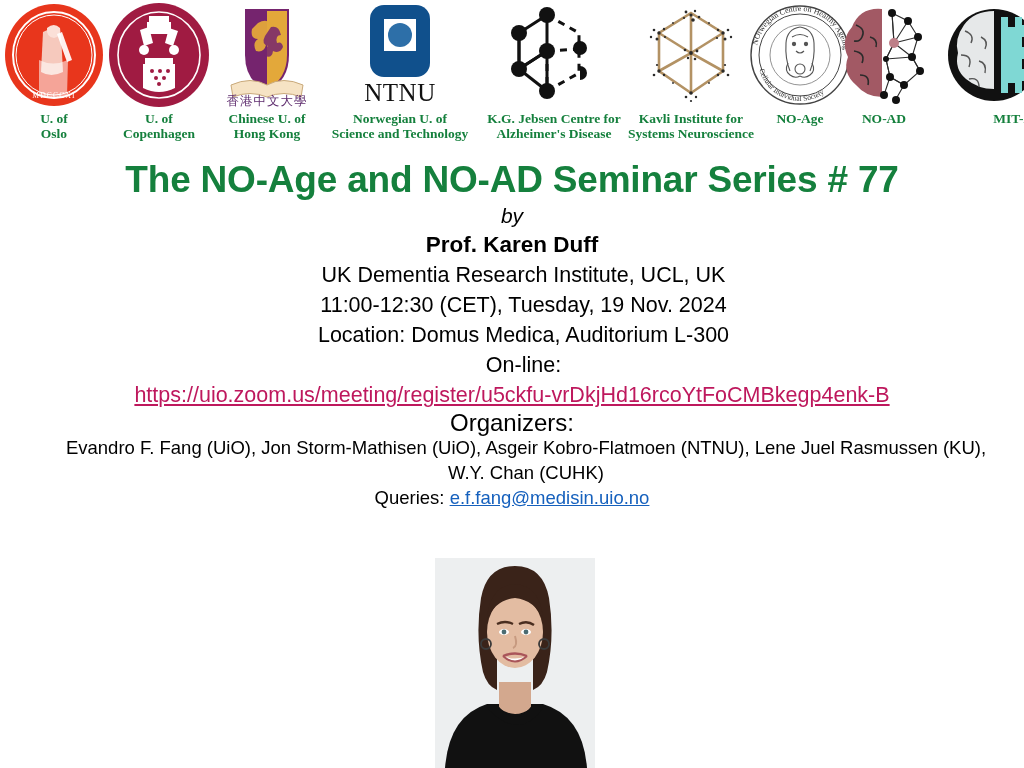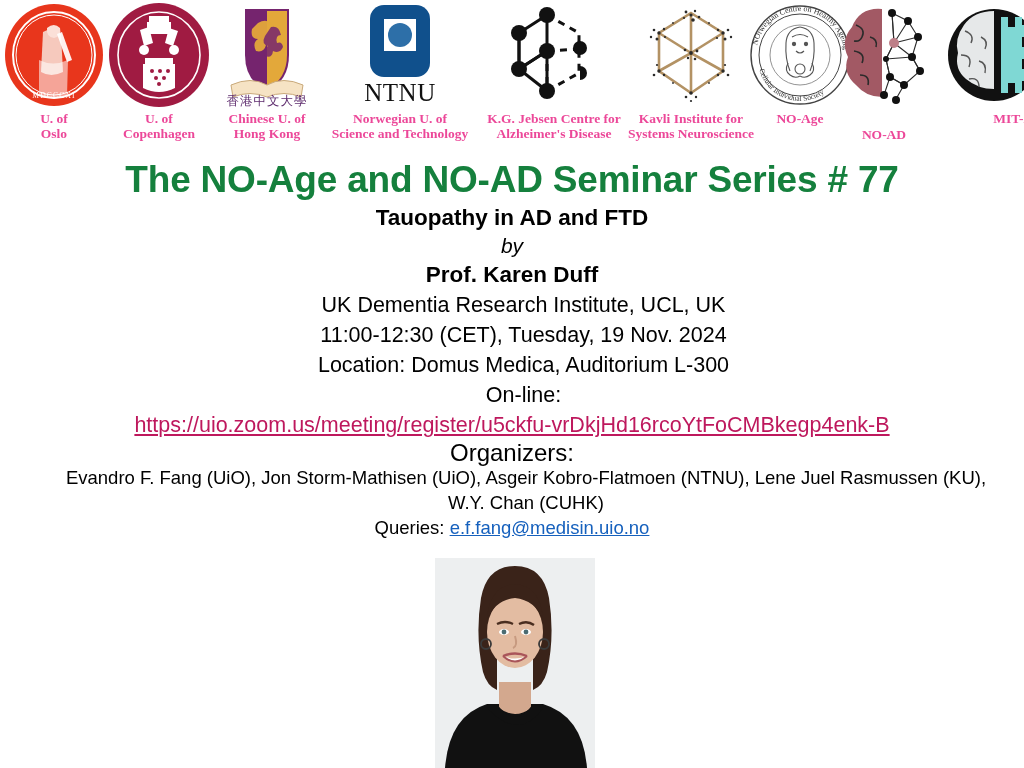--- a/index.html
+++ b/index.html
@@ -38,21 +38,21 @@
     display: flex;
     align-items: center;
     justify-content: center;
   }
   .logo-caption {
     font-family: "Liberation Serif", serif;
     font-weight: bold;
     font-size: 13.5px;
     line-height: 14.5px;
     text-align: center;
-    color: #ec4899;
+    color: #15803d;
     white-space: pre-line;
     margin-top: 2px;
   }
 
   
   #title-block {
     position: absolute;
     left: 0;
     top: 158px;
     width: 1024px;
@@ -313,21 +313,21 @@
           <path d="M48 48 q4 4 8 0"></path>
           <path d="M40 60 q-4 8 2 12 q5 4 10 1"></path>
           <path d="M64 60 q4 8 -2 12 q-5 4 -10 1"></path>
           <circle cx="52" cy="66" r="5"></circle>
         </g>
       </svg>
     </div>
     <div class="logo-caption">NO-Age</div>
   </div>
 
-  <div class="logo-cell" style="left:844px;width:80px;gap:16px;">
+  <div class="logo-cell" style="left:844px;width:80px;">
     <div class="logo-art">
       <svg width="100" height="104" viewBox="0 0 100 104">
         <path d="M48 6 q-22 -2 -30 18 q-12 14 -4 30 q-6 16 8 28 q10 12 26 12 z" fill="#A25964"></path>
         <g stroke="#2b2b2b" stroke-width="1.6" fill="none">
           <path d="M22 22 q10 4 6 12 q-2 5 -8 4"></path>
           <path d="M20 48 q12 2 8 12"></path>
           <path d="M26 72 q10 0 8 10"></path>
           <path d="M36 34 q8 2 6 10"></path>
         </g>
         <g stroke="#2b2b2b" stroke-width="1.1" fill="none">
@@ -377,21 +377,20 @@
     </div>
     <div class="logo-caption">MIT-AD</div>
   </div>
 
 </div>
 
 <div id="title-block">
 
   <div id="seminar-title" style="color:#15803d">The NO-Age and NO-AD Seminar Series # 77</div>
 
-  <div id="talk-title">Tauopathy in AD and FTD</div>
 
   <div id="by-word">by</div>
 
   <div id="speaker-name">Prof. Karen Duff</div>
 
   <div class="detail-line">UK Dementia Research Institute, UCL, UK</div>
 
   <div class="detail-line">11:00-12:30 (CET), Tuesday, 19 Nov. 2024</div>
 
   <div class="detail-line">Location: Domus Medica, Auditorium L-300</div>

